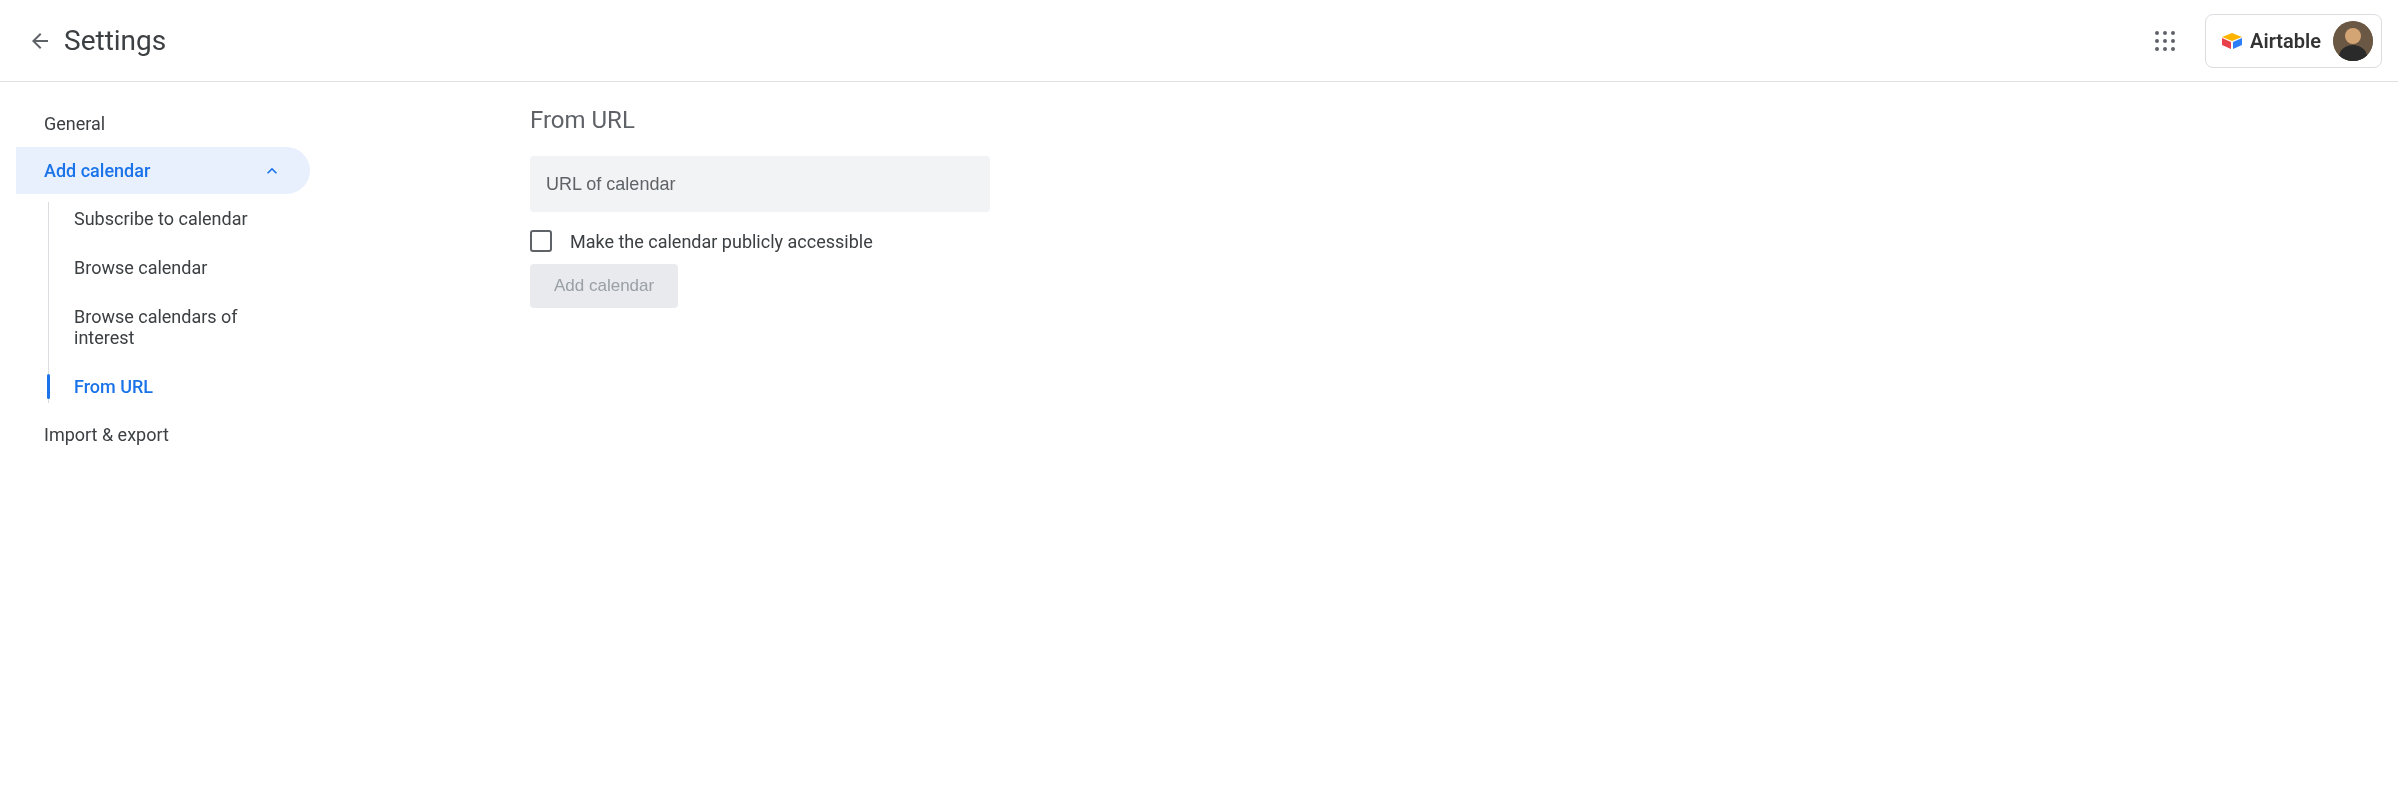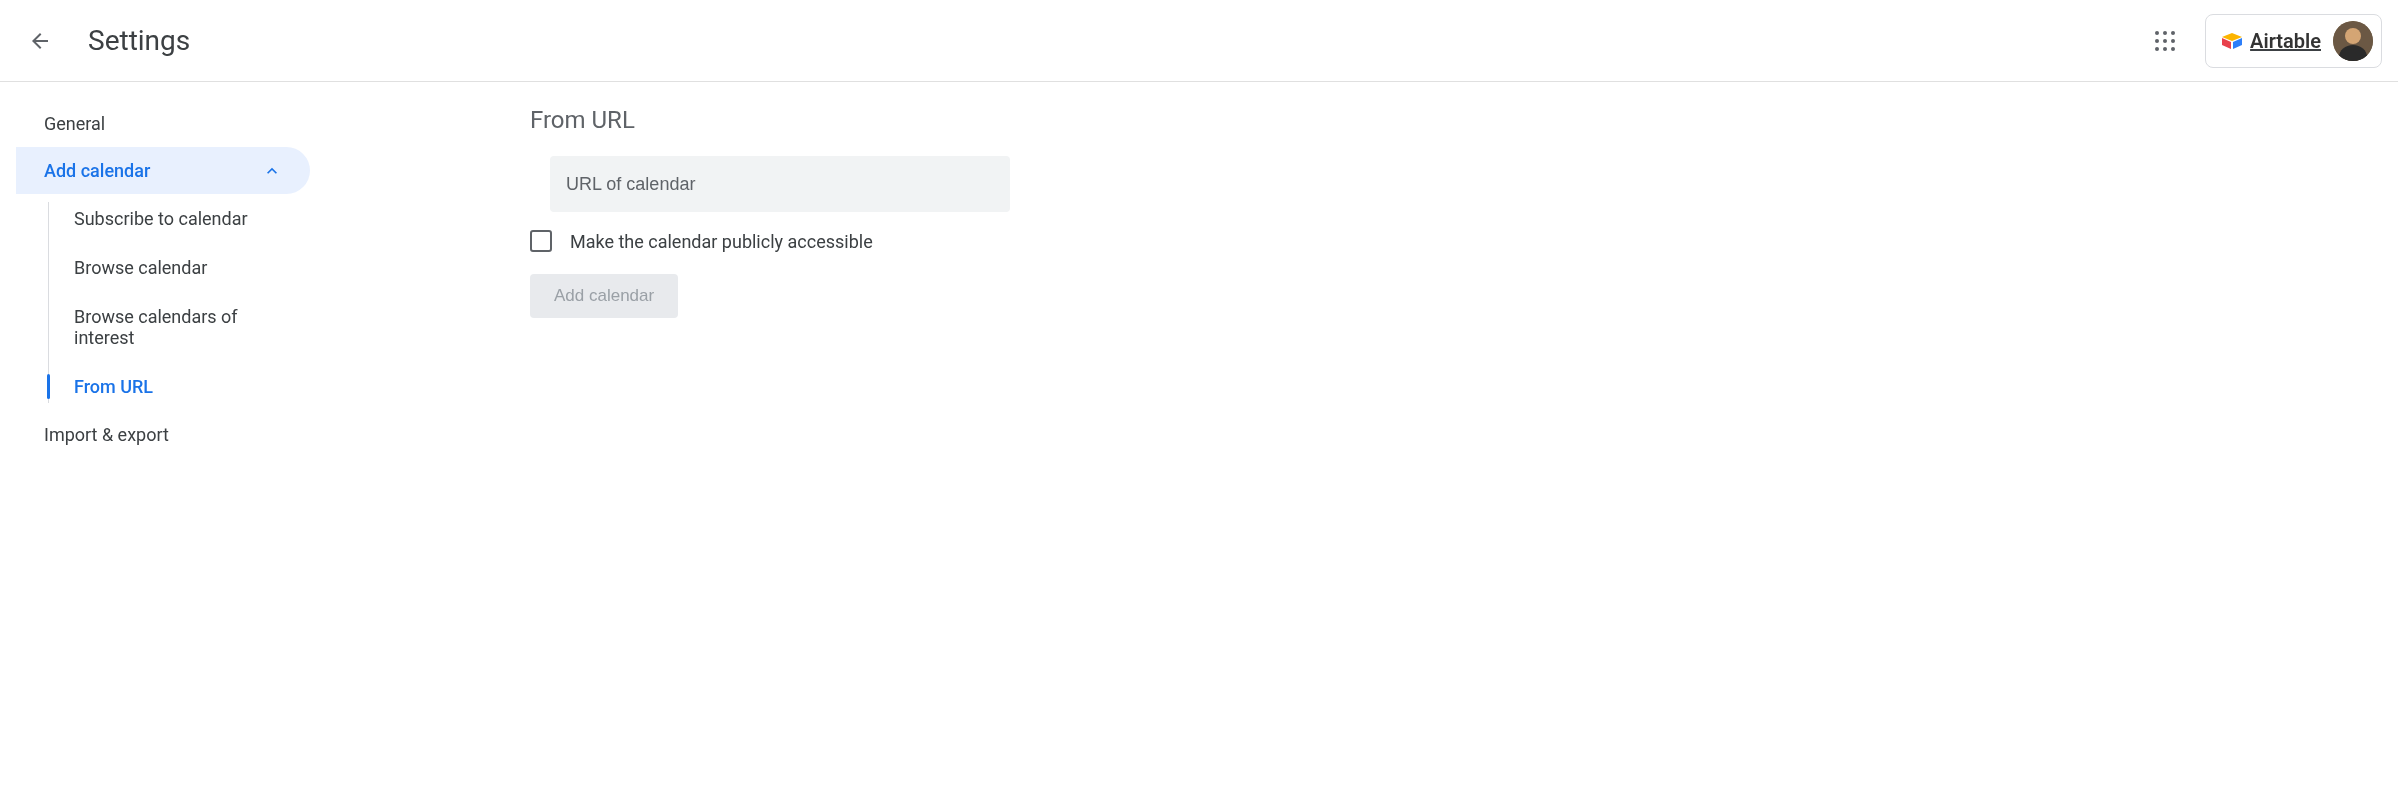--- a/index.html
+++ b/index.html
@@ -16,21 +16,20 @@
       display: flex;
       align-items: center;
       justify-content: space-between;
       padding: 8px 16px;
       border-bottom: 1px solid #e0e0e0;
       height: 82px;
     }
     .header-left {
       display: flex;
       align-items: center;
-      gap: 24px;
       justify-content: center;
     }
     .back-button {
       width: 48px;
       height: 48px;
       display: flex;
       align-items: center;
       justify-content: center;
       border-radius: 50%;
       cursor: pointer;
@@ -77,21 +76,20 @@
       background: #5f6368;
       border-radius: 50%;
     }
     .account-section {
       display: flex;
       align-items: center;
       gap: 12px;
       border: 1px solid #dadce0;
       border-radius: 8px;
       padding: 6px 8px 6px 14px;
-      text-decoration: underline;
     }
     .airtable-logo {
       display: flex;
       align-items: center;
       gap: 6px;
       font-weight: 600;
       font-size: 20px;
       color: #333333;
     }
     .airtable-icon {
@@ -189,30 +187,29 @@
       width: 460px;
       height: 56px;
       background: #f1f3f4;
       border: none;
       border-radius: 4px;
       padding: 0 16px;
       font-size: 18px;
       color: #3c4043;
       outline: none;
       margin-bottom: 18px;
-      margin-left: 20px;
     }
     .url-input::placeholder {
       color: #5f6368;
     }
     .checkbox-row {
       display: flex;
       align-items: center;
       gap: 18px;
-      margin-bottom: 22px;
+      margin-bottom: 12px;
     }
     .checkbox {
       width: 22px;
       height: 22px;
       border: 2px solid #5f6368;
       border-radius: 3px;
       cursor: pointer;
       background: transparent;
     }
     .checkbox-label {

